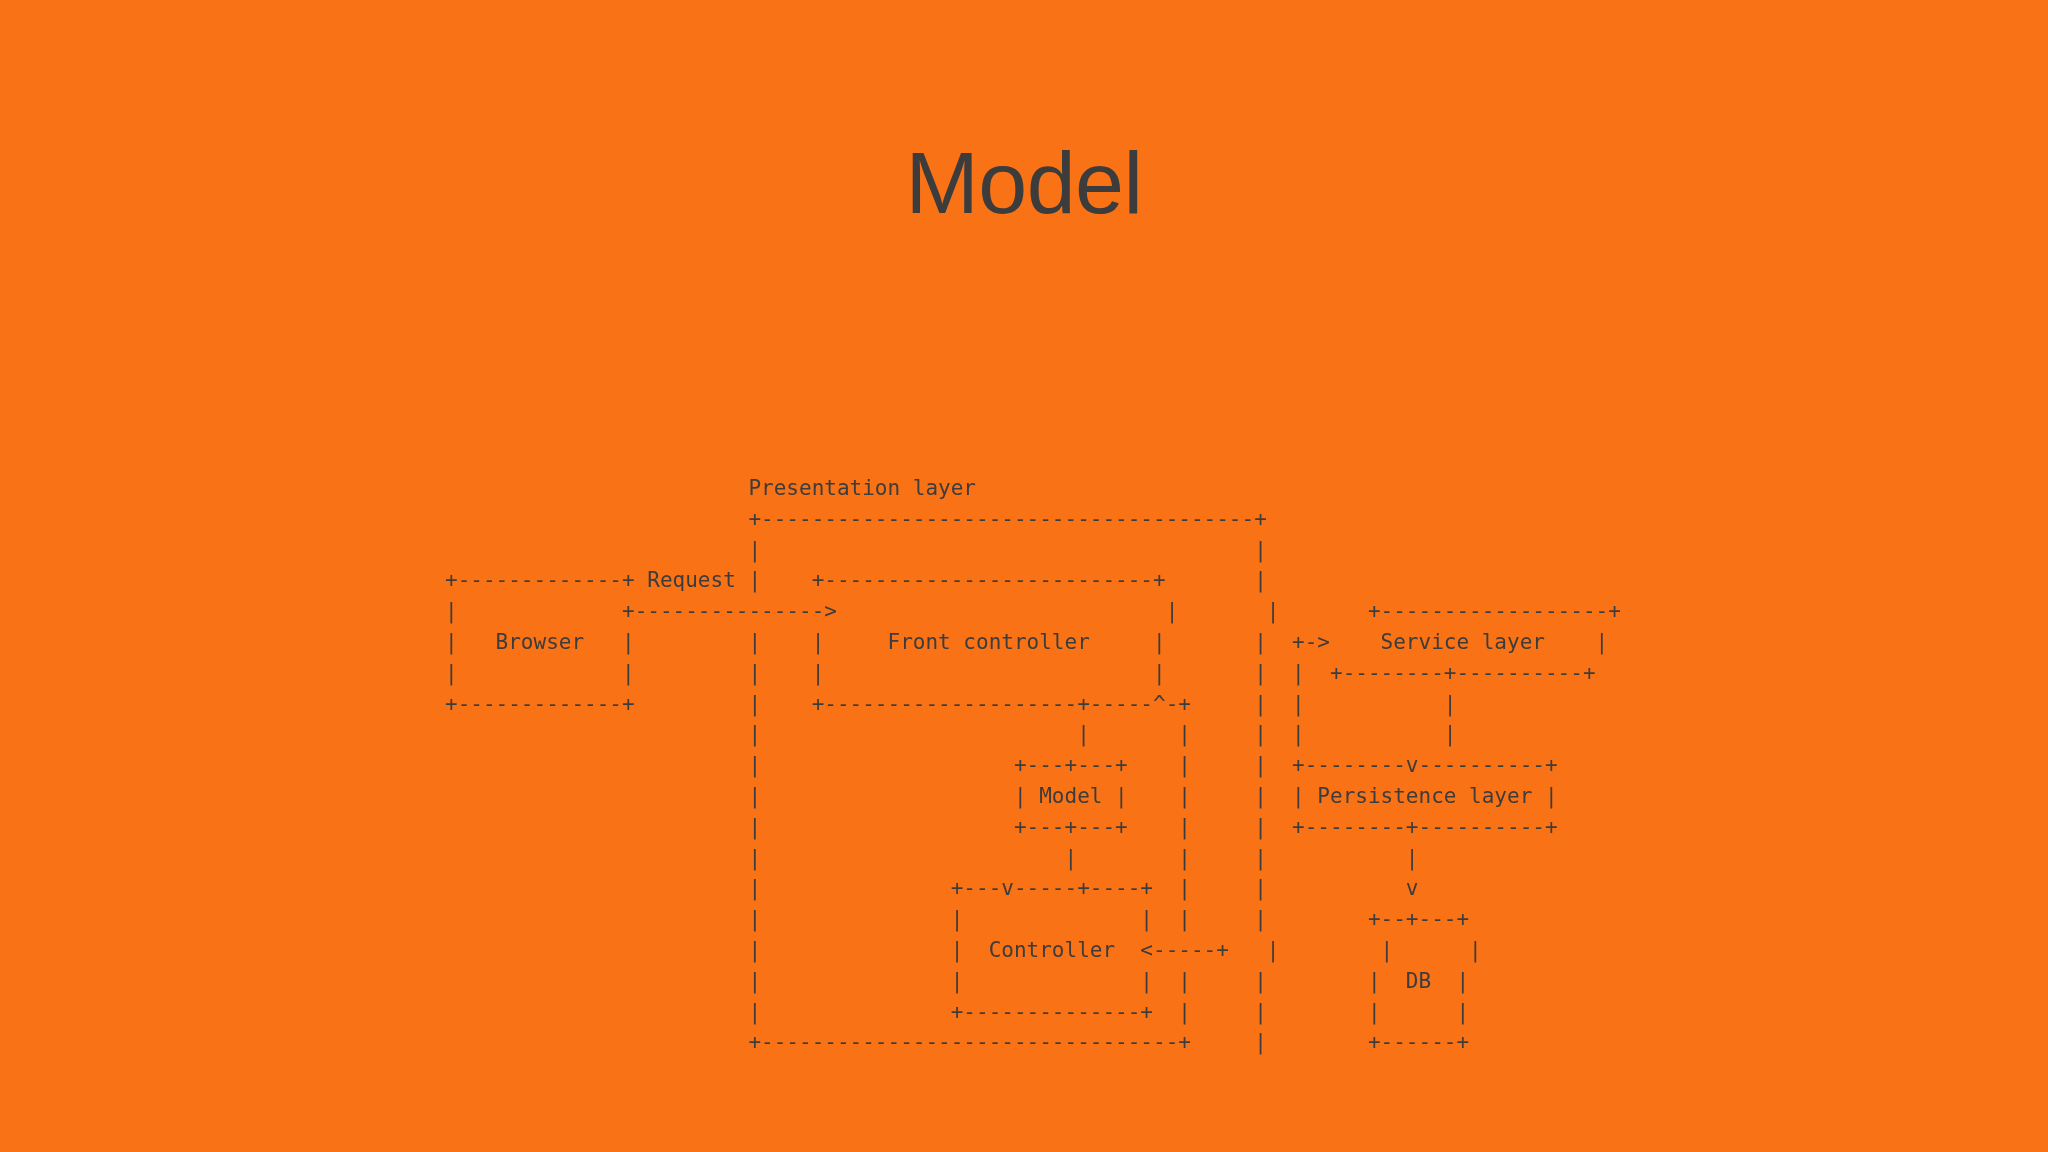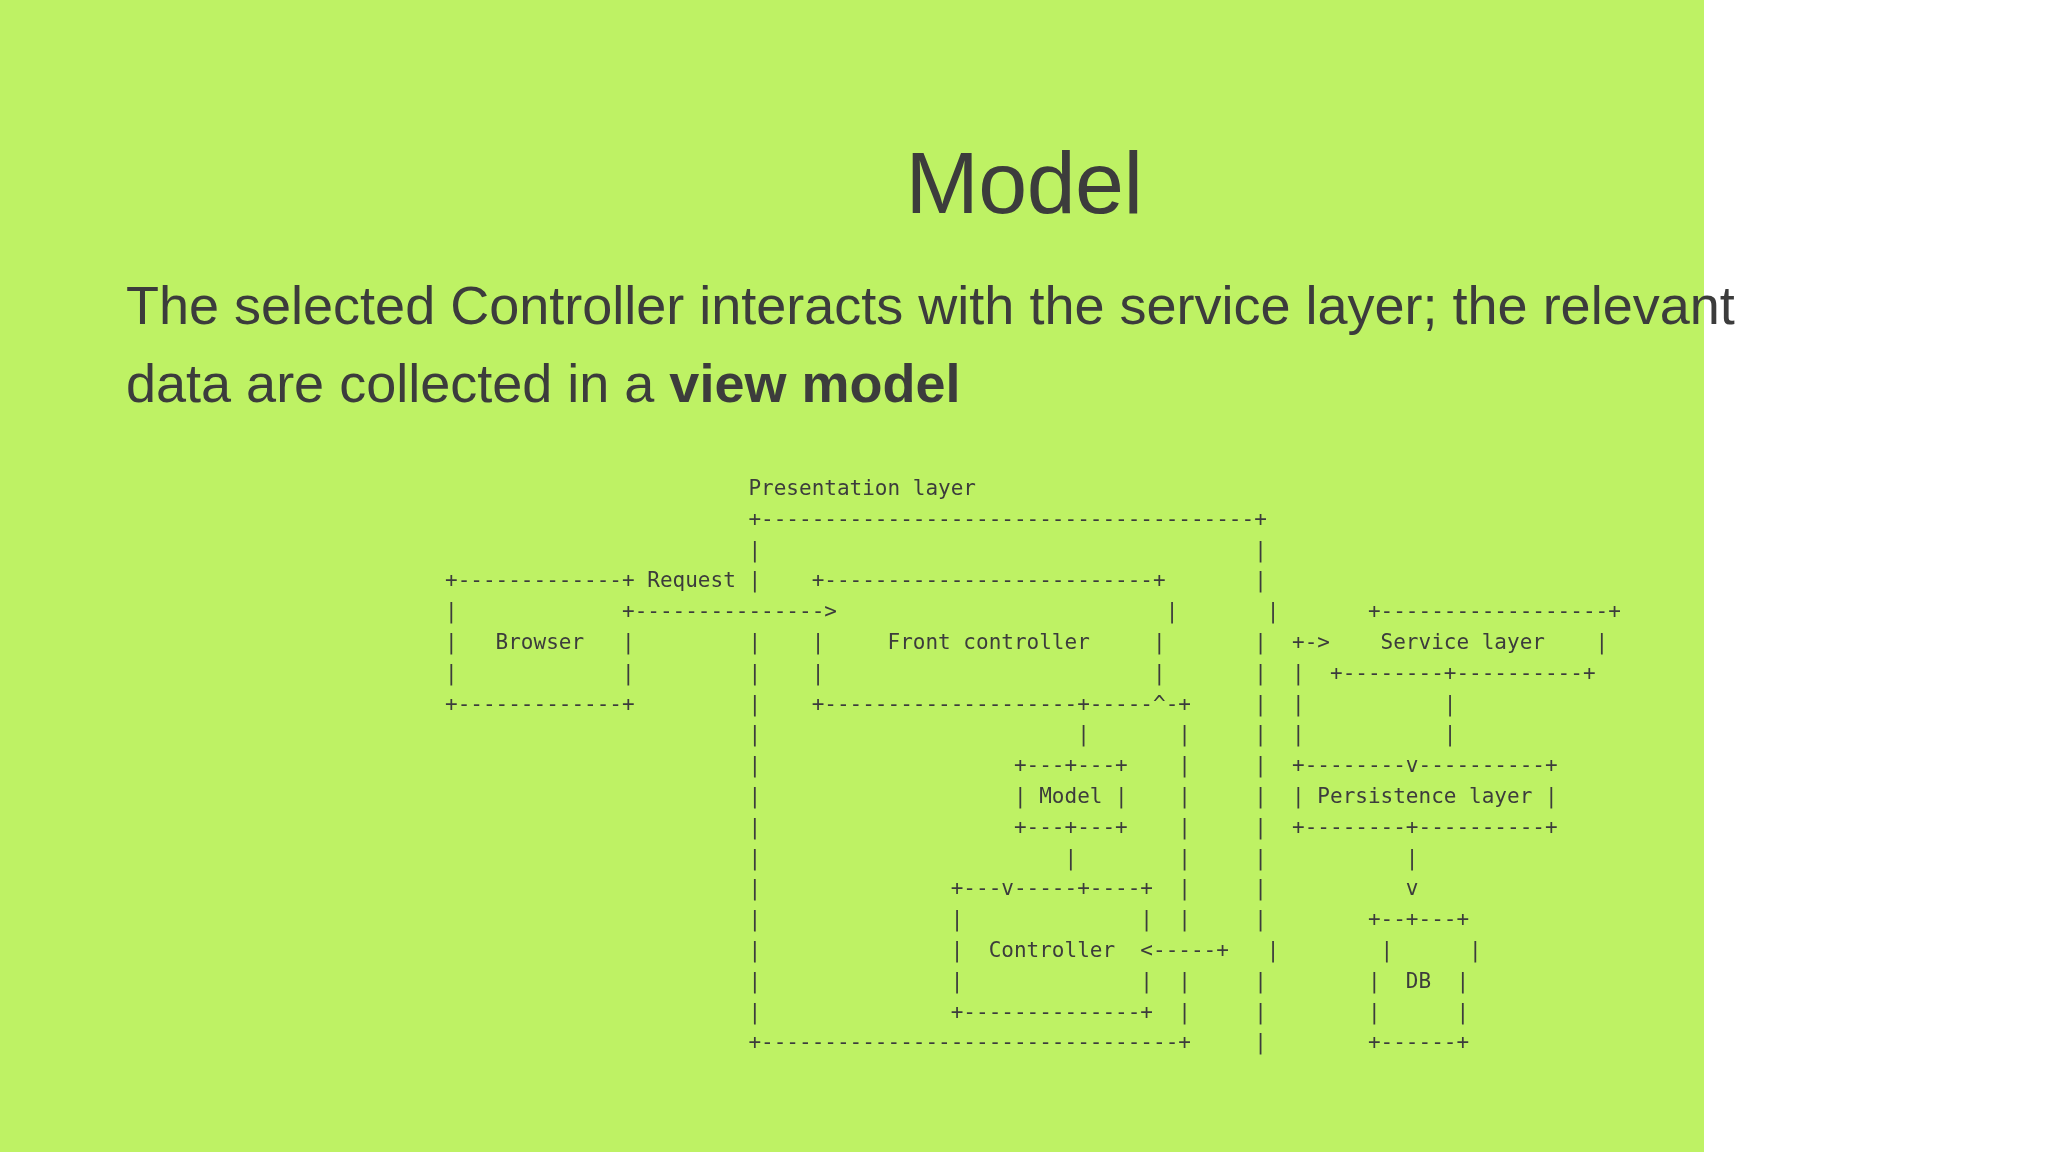--- a/index.html
+++ b/index.html
@@ -9,23 +9,23 @@
   }
   body {
     width: 2048px;
     height: 1152px;
     overflow: hidden;
     font-family: "Liberation Sans", sans-serif;
     color: #3c3c3c;
   }
   .slide {
     position: relative;
-    width: 1704px;
+    width: 2048px;
     height: 1152px;
-    background: #bef264;
+    background: #f97316;
   }
   .slide-title {
     position: absolute;
     top: 78px;
     left: 0;
     width: 2048px;
     text-align: center;
     font-family: "Liberation Sans", sans-serif;
     font-size: 88px;
     font-weight: 400;
@@ -63,23 +63,20 @@
     -webkit-font-smoothing: antialiased;
   }
 </style>
 </head>
 <body>
 
 <div class="slide">
 
   <h1 class="slide-title">Model</h1>
 
-  <div class="slide-body">
-    <span>The selected Controller interacts with the service layer; the relevant data are collected in a </span><b>view model</b>
-  </div>
 
   <pre class="ascii-art">                        Presentation layer
                         +---------------------------------------+
                         |                                       |
 +-------------+ Request |    +--------------------------+       |
 |             +---------------&gt;                          |       |       +------------------+
 |   Browser   |         |    |     Front controller     |       |  +-&gt;    Service layer    |
 |             |         |    |                          |       |  |  +--------+----------+
 +-------------+         |    +--------------------+-----^-+     |  |           |
                         |                         |       |     |  |           |

